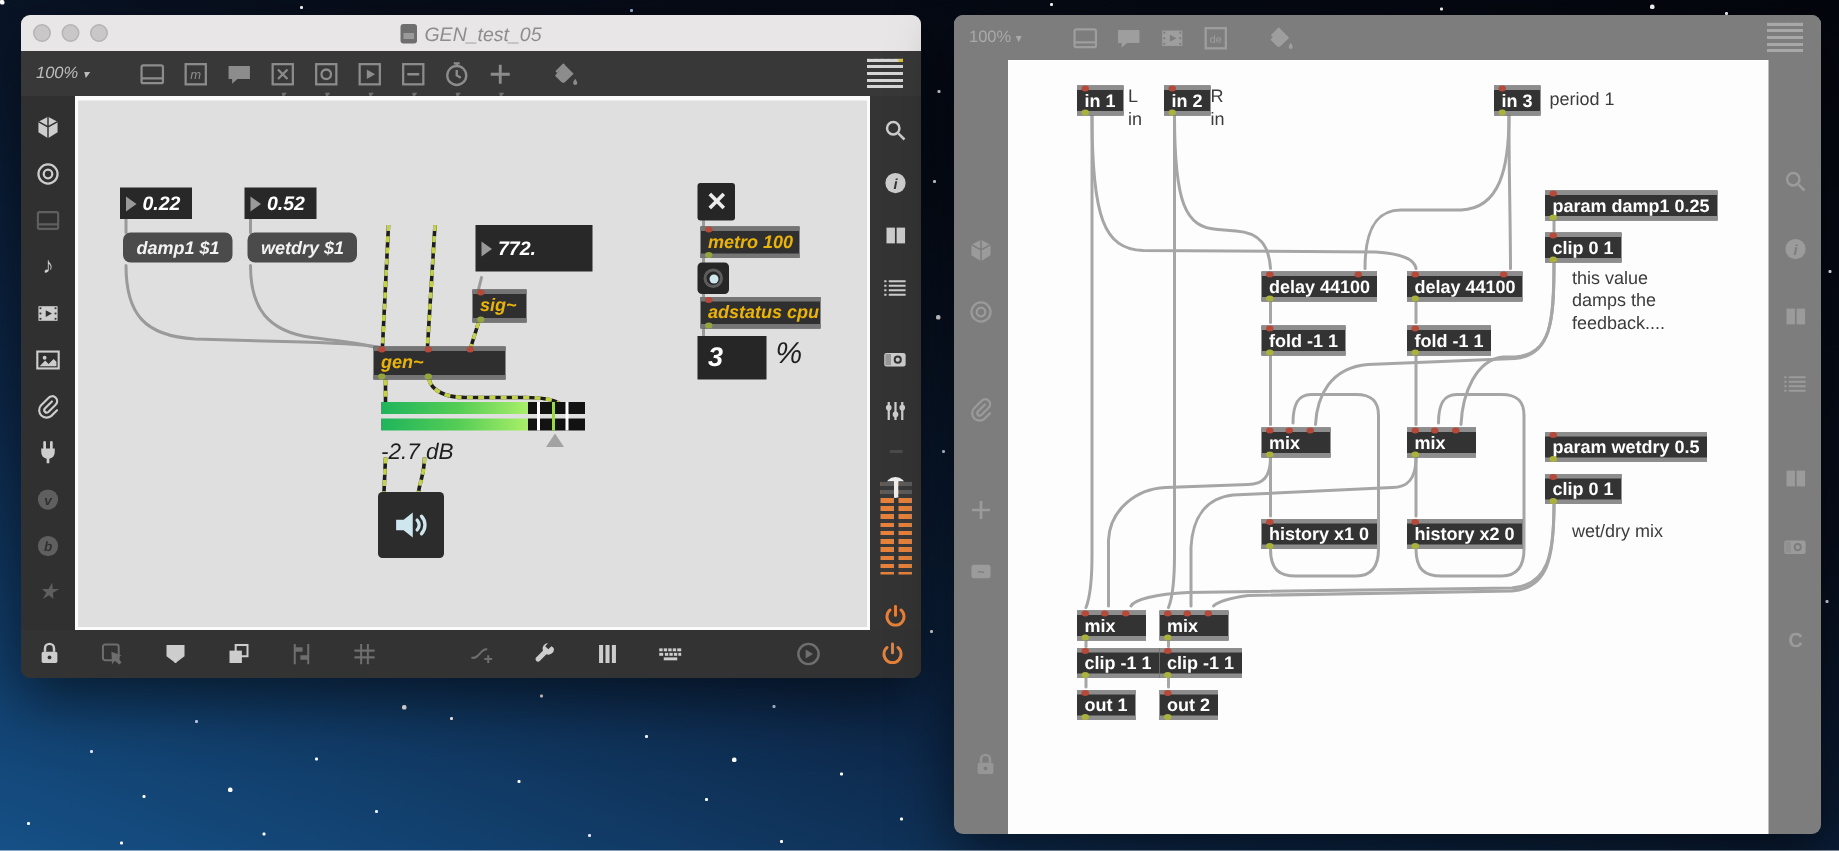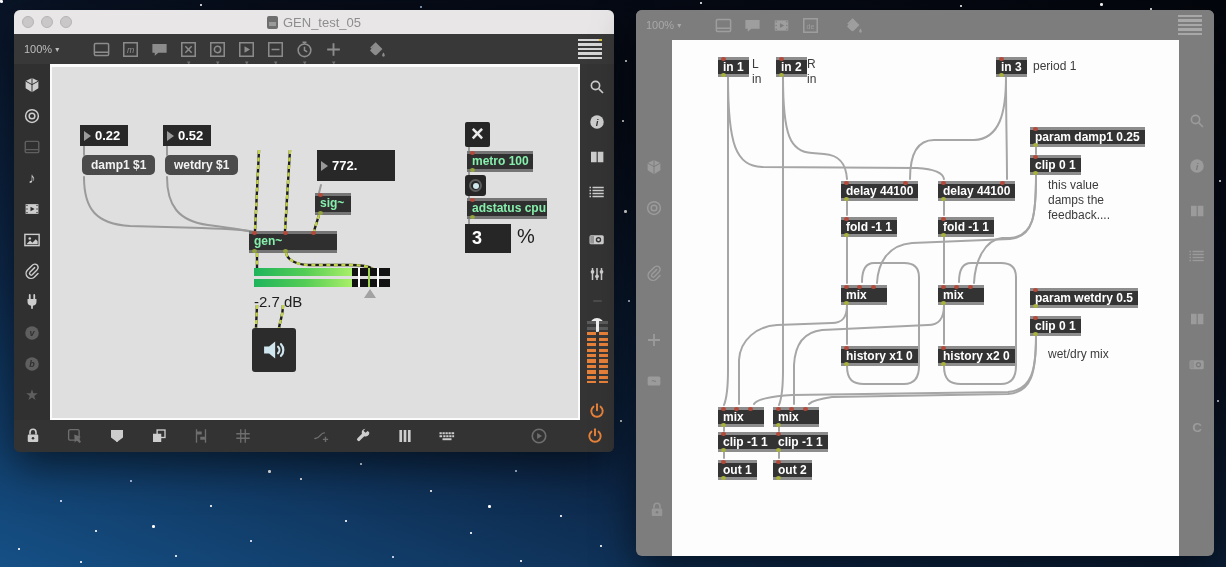--- a/index.html
+++ b/index.html
@@ -40,37 +40,37 @@
     background-blend-mode:normal; -webkit-mask:repeating-linear-gradient(to bottom,#000 0 2px,transparent 2px 4.5px); }
   .dotgrid.lit::after { content:""; position:absolute; right:0; top:0; width:3px; height:3px; background:#d8c23a; }
 
   .winbody { display:flex; }
   .siderail { display:flex; flex-direction:column; align-items:center; }
   .rail-ico { width:18px; height:18px; flex:none; }
   .glyph { font-size:15px; line-height:18px; text-align:center; width:18px; }
   .bottombar { display:flex; align-items:center; }
 
   
-  #win-left { left:14px; top:10px; width:600px; height:442px; background:#383838; }
+  #win-left { left:14px; top:10px; width:600px; height:442px; background:#383838;font-style:italic; }
   #win-left .toolbar { background:#383838; color:#8c8c8c; }
   #win-left .zoom { color:#bdbdbd; }
   #win-left .winbody { height:356px; }
   #win-left .siderail.left { width:36px; background:#303030; padding-top:12px; gap:13px; }
   #win-left .siderail.right { width:34px; background:#343434; padding-top:14px; gap:17px; position:relative; }
   #win-left .bottombar { height:32px; background:#333333; padding:0 10px; gap:24px; }
   .bright { color:#cdcdcd; } .dim { color:#5f5f5f; } .dim2 { color:#6e6e6e; }
   .orange { color:#e8823a; }
 
   .canvas-l { width:530px; height:356px; background:#e0dfdf; position:relative; border-top:3px solid #fbfbfb; border-left:2px solid #fbfbfb; border-right:2px solid #fbfbfb; border-bottom:2px solid #fbfbfb; }
   .cords { position:absolute; left:0; top:0; z-index:1; pointer-events:none; }
   .mc { stroke:#9a9a9a; stroke-width:2; fill:none; stroke-linecap:round; }
   .sb { stroke:#1d1d1d; stroke-width:2.4; fill:none; }
   .sf { stroke:#c3d24a; stroke-width:2.4; fill:none; stroke-dasharray:4 3.5; }
 
-  .obj { position:absolute; z-index:2; background:#2f2f2f; color:#86efac; font-weight:bold; font-size:12px; line-height:15px;
+  .obj { position:absolute; z-index:2; background:#2f2f2f; color:#eab308; font-weight:bold; font-size:12px; line-height:15px;
          padding:0 5px; border-top:3px solid #757575; border-bottom:3px solid #757575; white-space:nowrap; }
   .obj::before { content:""; position:absolute; top:-3px; left:3px; width:5px; height:4px; border-radius:50%; background:#b5493a; }
   .obj::after  { content:""; position:absolute; bottom:-3px; left:3px; width:5px; height:4px; border-radius:50%; background:#93a53c; }
   .din,.dout { position:absolute; width:5px; height:4px; border-radius:50%; z-index:3; }
   .din { top:-3px; background:#b5493a; } .dout { bottom:-3px; background:#93a53c; }
 
   .numbox { position:absolute; z-index:2; background:#282828; color:#fff; font-weight:bold; font-size:13px;
             display:flex; align-items:center; gap:4px; padding:0 4px; }
   .numtri { width:0; height:0; border-top:5px solid transparent; border-bottom:5px solid transparent; border-left:7px solid #9a9a9a; }
   .msgbox { position:absolute; z-index:2; background:#4b4b4b; color:#f2f2f2; font-weight:bold; font-size:12px;

